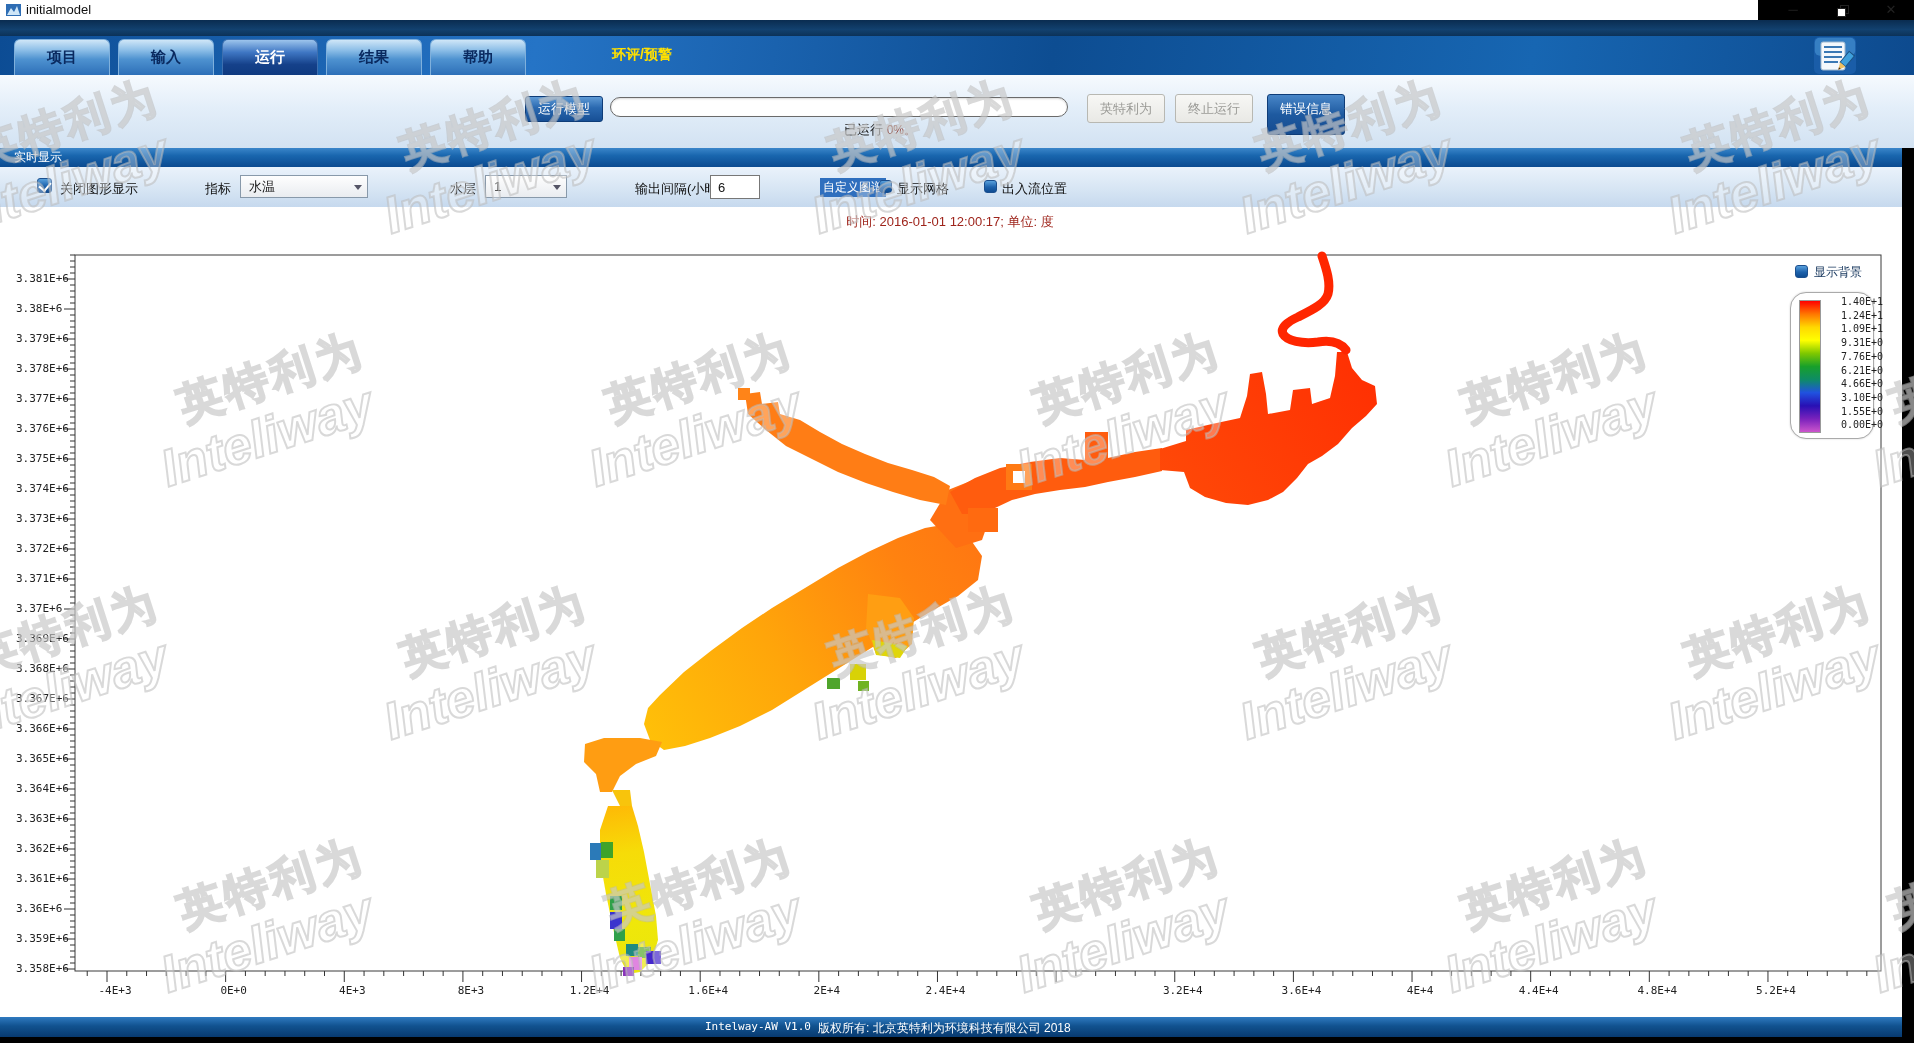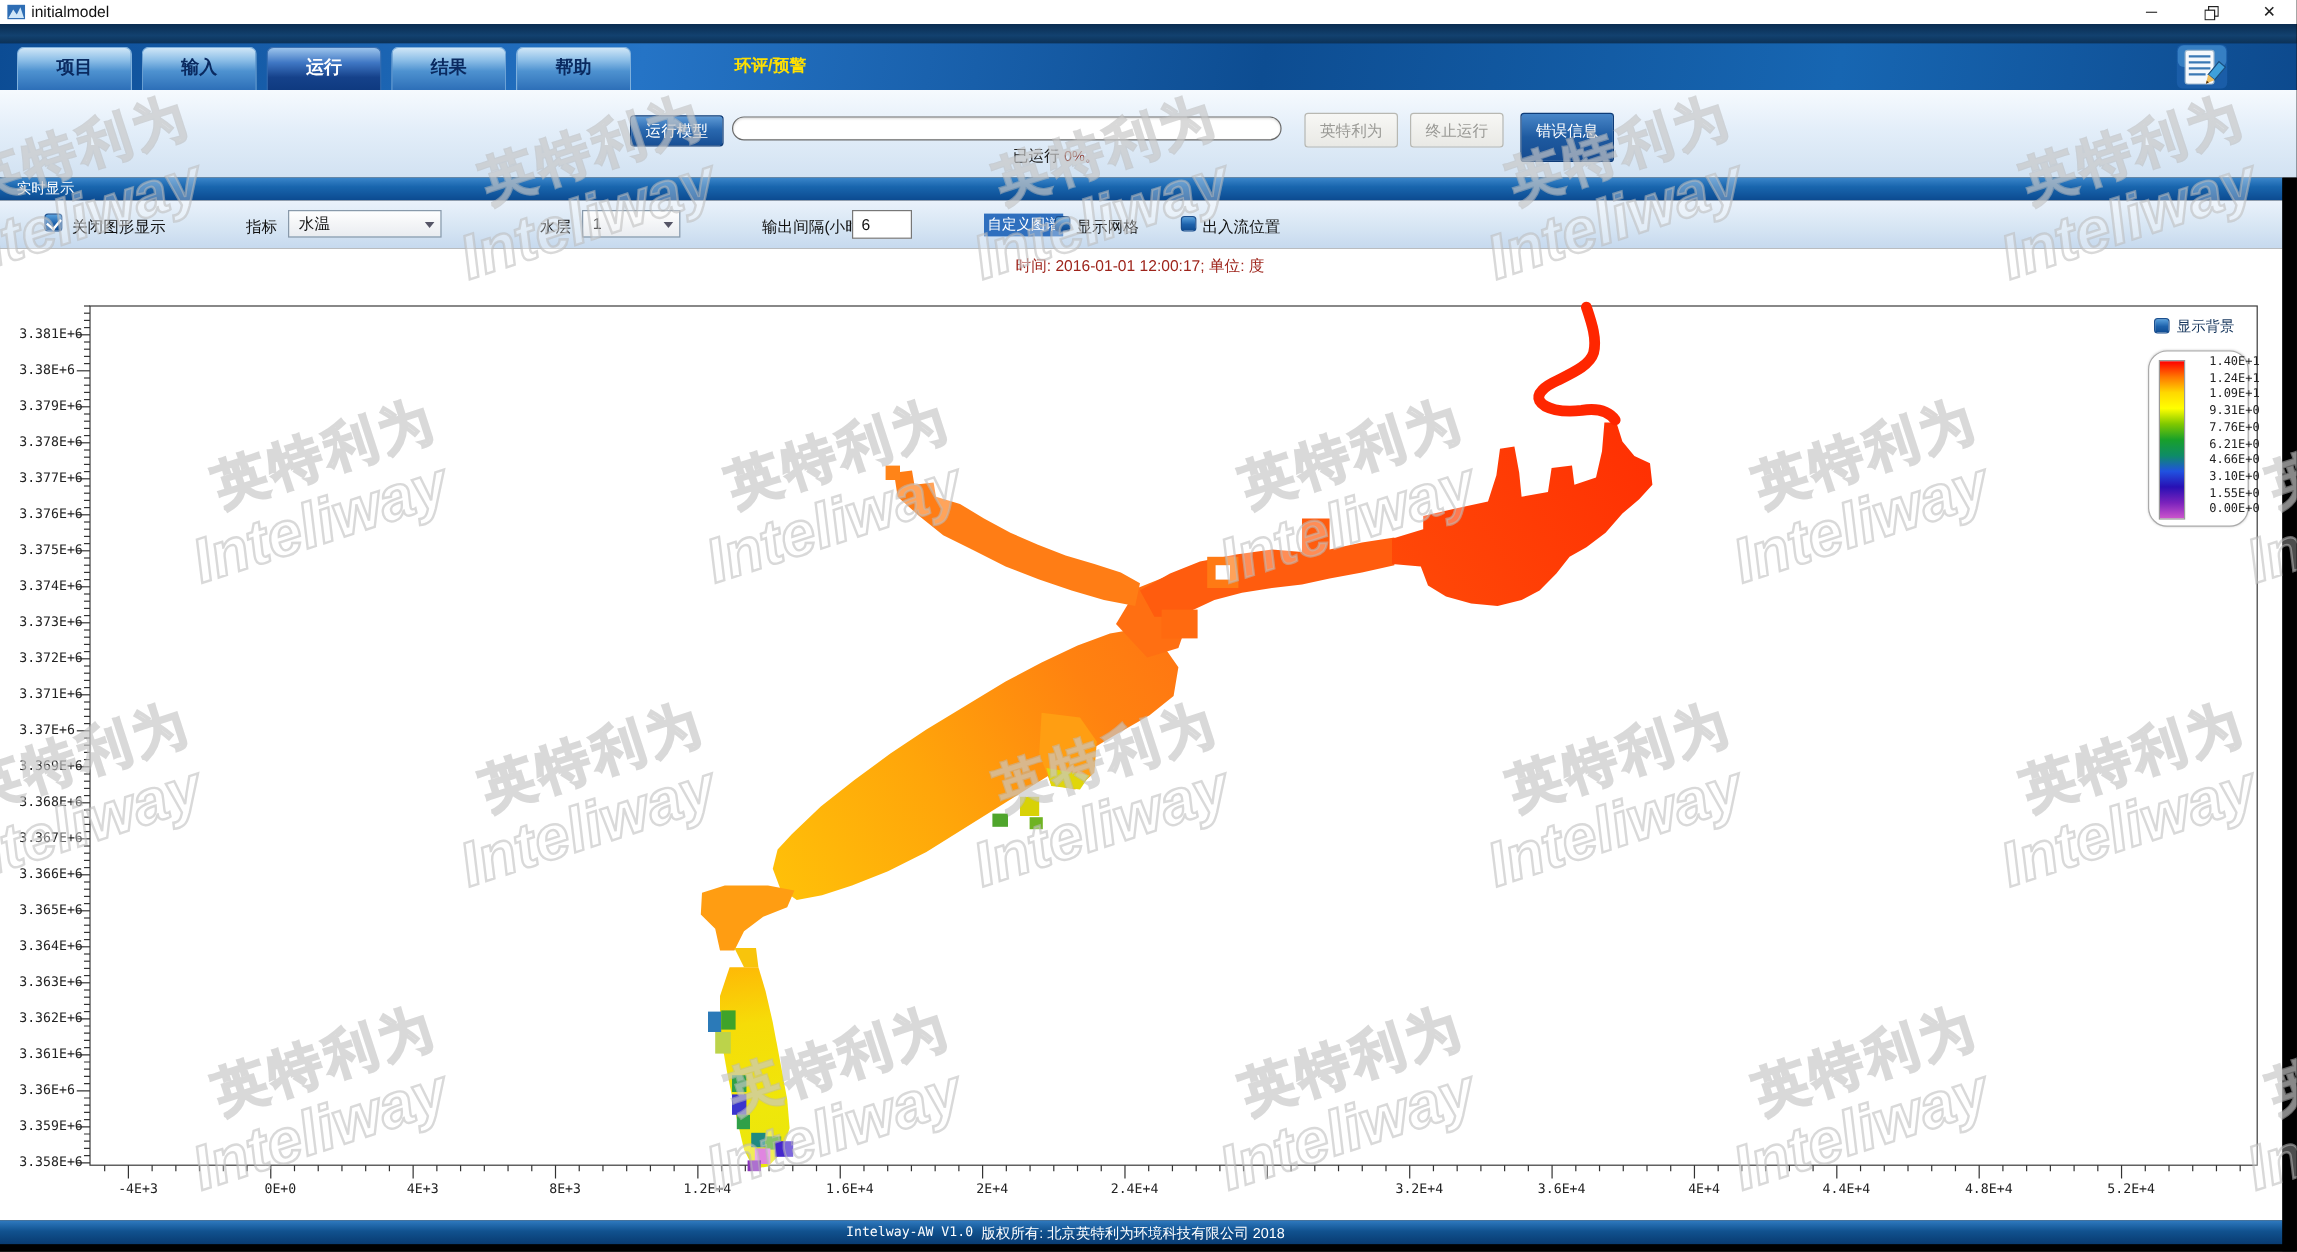--- a/index.html
+++ b/index.html
@@ -1,21 +1,21 @@
 <!DOCTYPE html>
 <html><head>
 <meta charset="utf-8">
 <style>
   * { margin:0; padding:0; box-sizing:border-box; }
   html,body { width:1914px; height:1043px; overflow:hidden; background:#000; }
   body { font-family:"Liberation Sans","DejaVu Sans",sans-serif; position:relative; }
   .mono { font-family:"DejaVu Sans Mono","Liberation Mono",monospace;padding-left:16px; }
 
   
-  #titlebar { position:absolute; left:0; top:0; width:1914px; height:20px; background:#ffffff; }
+  #titlebar { position:absolute; left:0; top:0; width:1758px; height:20px; background:#ffffff; }
   #app-icon { position:absolute; left:6px; top:3px; width:15px; height:14px; }
   #win-title { position:absolute; left:26px; top:2px; font-size:13px; color:#111; }
   .winctl { position:absolute; top:0; width:30px; height:20px; text-align:center; font-size:13px; color:#222; line-height:20px; cursor:default; }
   #btn-min { left:1778px; }
   #btn-restore { left:1828px; padding-top:3px; }
   #btn-close { left:1876px; }
 
   
   #navy { position:absolute; left:0; top:20px; width:1914px; height:16px;
           background:linear-gradient(180deg,#0a2c50,#12416f 60%,#0c3258); }

